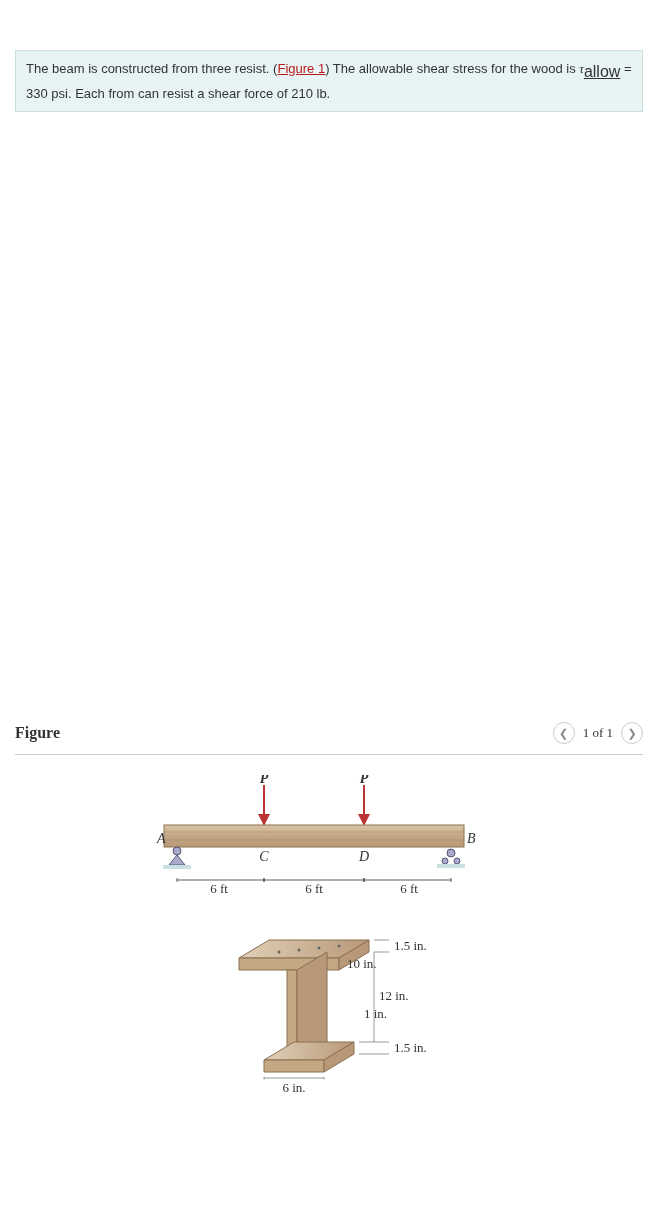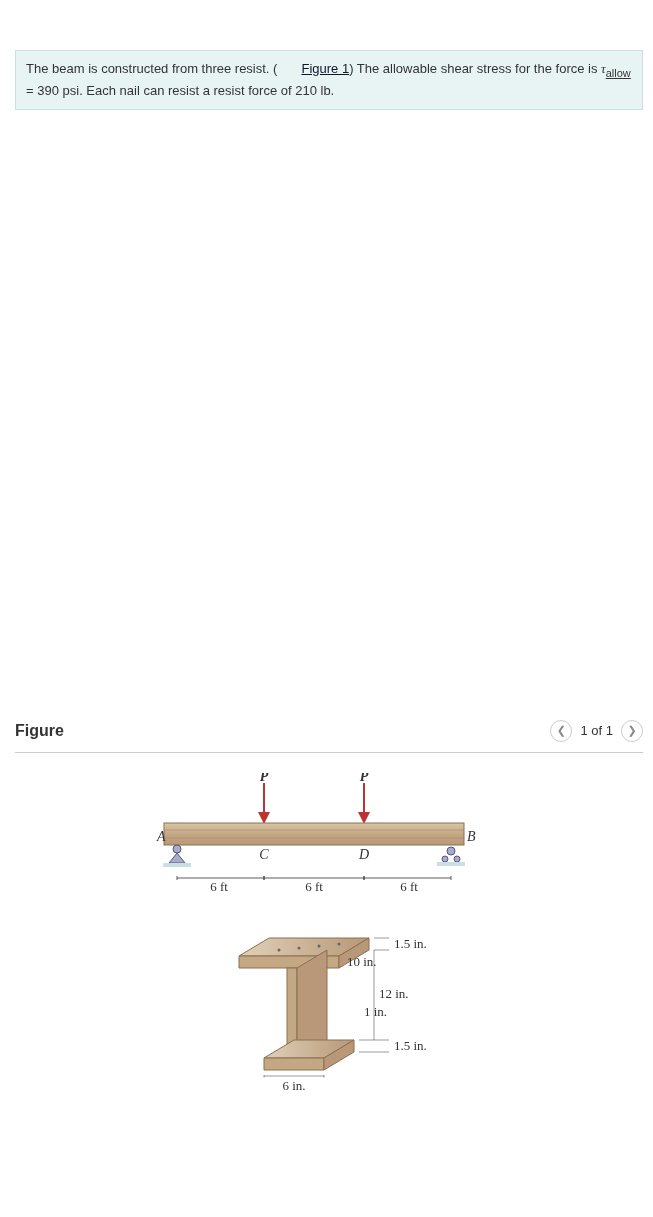--- a/index.html
+++ b/index.html
@@ -17,42 +17,42 @@
   }
   .problem-box {
     background: #e8f4f4;
     border: 1px solid #c8e0e0;
     padding: 8px 10px;
     margin-top: 40px;
     line-height: 1.5;
     font-size: 13px;
   }
   .problem-box a {
-    color: #0f172a;
+    color: #b91c1c;
     text-decoration: underline;
-    margin-left: 24px;
   }
   .math-var {
     font-style: italic;
     font-family: "Times New Roman", serif;
   }
   .sub {
-    font-size: 11px;
+    font-size: 16px;
     vertical-align: sub;
     text-decoration: underline;
   }
   .figure-section {
     margin-top: 610px;
   }
   .figure-header {
     display: flex;
     align-items: center;
     justify-content: space-between;
     border-bottom: 1px solid #ccc;
     padding-bottom: 10px;
+    font-family: Liberation Serif, serif;
   }
   .figure-title {
     font-size: 16px;
     font-weight: bold;
     color: #333;
   }
   .figure-nav {
     display: flex;
     align-items: center;
     gap: 8px;
@@ -102,21 +102,21 @@
     font-style: italic;
     font-size: 14px;
     fill: #333;
   }
 </style>
 </head>
 <body>
 
 <div class="container">
   <div class="problem-box">
-    <span>The beam is constructed from three resist. (</span><a href="#">Figure 1</a><span>) The allowable shear stress for the force is </span><span class="math-var">τ</span><span class="sub">allow</span><span> = </span><span>390 psi</span><span>. Each nail can resist a resist force of </span><span>210 lb</span><span>.</span>
+    <span>The beam is constructed from three resist. (</span><a href="#">Figure 1</a><span>) The allowable shear stress for the wood is </span><span class="math-var">τ</span><span class="sub">allow</span><span> = </span><span>330 psi</span><span>. Each from can resist a shear force of </span><span>210 lb</span><span>.</span>
   </div>
 
   <div class="figure-section">
     <div class="figure-header">
       <div class="figure-title">Figure</div>
       <div class="figure-nav">
         <div class="nav-btn">
           <span>❮</span>
         </div>
         <span>1 of 1</span>

